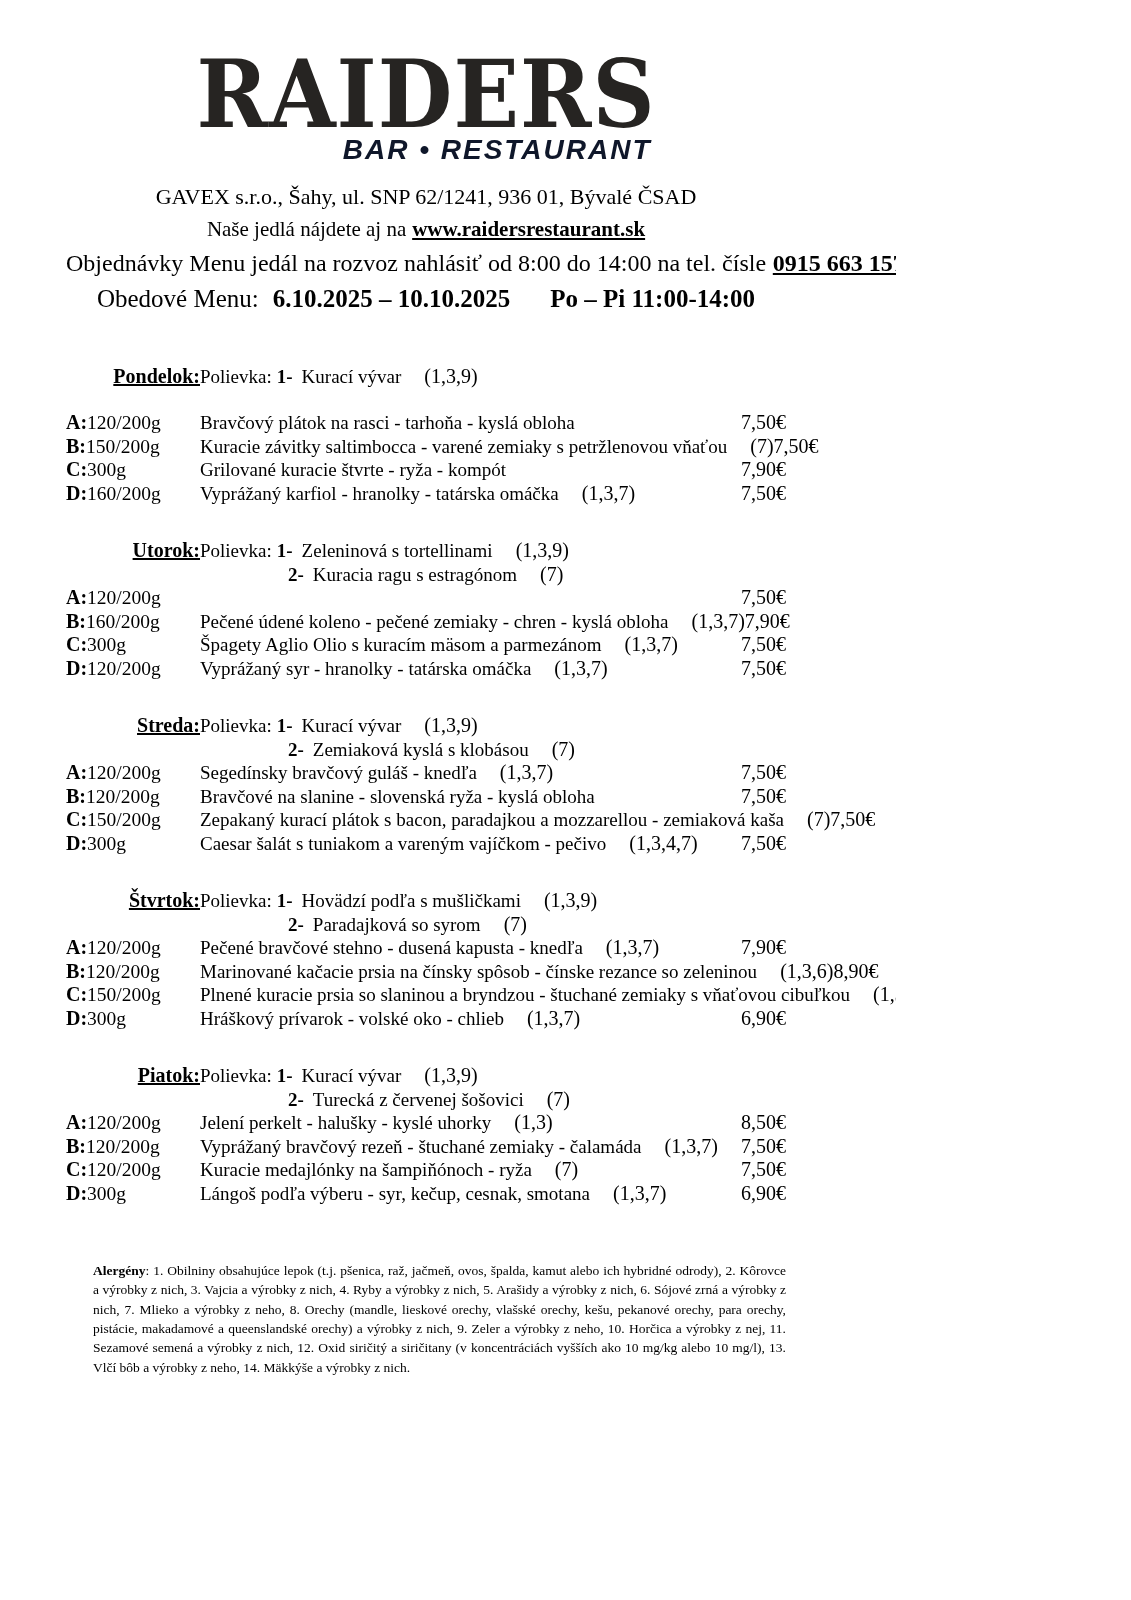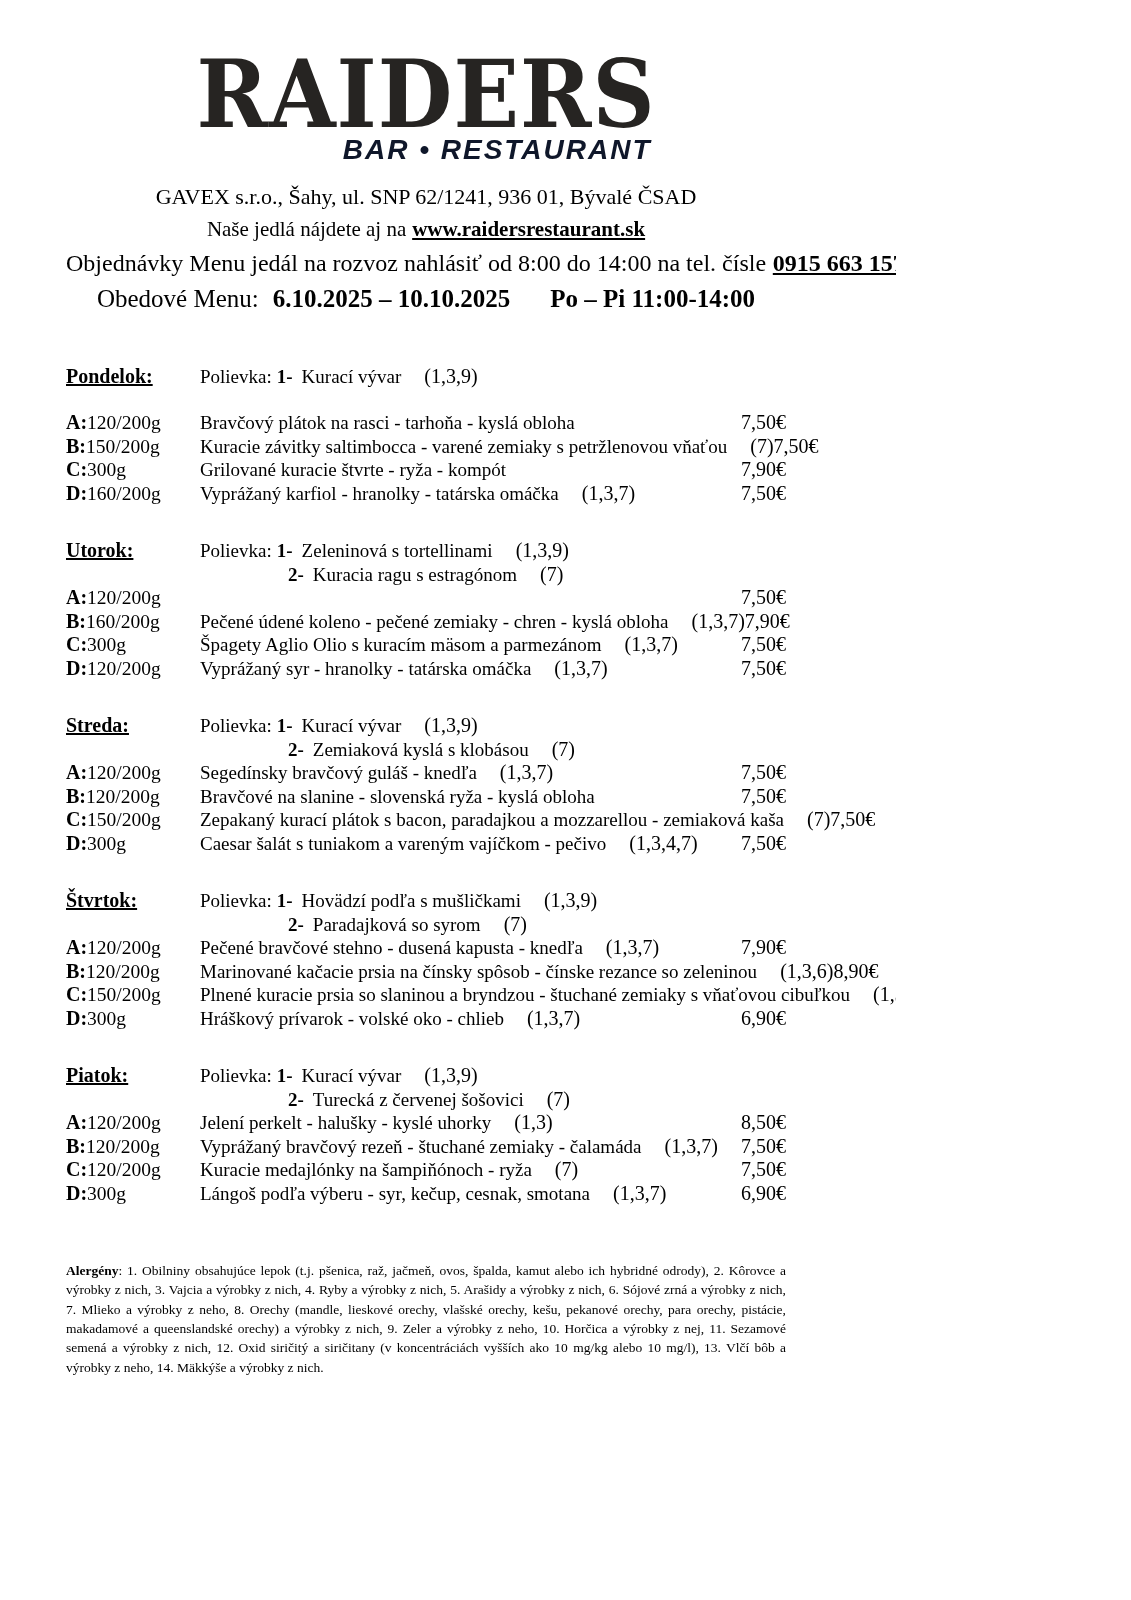--- a/index.html
+++ b/index.html
@@ -54,35 +54,36 @@
   .day.first{ margin-top:52px; }
   .row{
     display:grid;
     grid-template-columns:134px 1fr auto;
     line-height:23.5px;
     font-size:19px;
   }
   .col-left{ white-space:nowrap; }
   .col-mid{ white-space:nowrap; }
   .col-right{ text-align:right; white-space:nowrap; font-size:20px; }
-  .day-name{ font-weight:bold; text-decoration:underline; font-size:20px; }
+  .day-name{ font-weight:bold; text-decoration:underline; font-size:20px;text-align:right; }
   .soup-label{ }
   .soup-num{ font-weight:bold; margin-left:5px; }
   .soup-text{ margin-left:9px; }
   .soup2 .col-mid{ padding-left:83px; }
   .alg{ font-size:20px; margin-left:23px; }
   .code{ font-weight:bold; font-size:20px; }
   .portion{ font-size:19.5px; }
   .spacer{ height:23px; }
   
   .allergens{
     margin-top:56px;
     font-size:13.5px;
     line-height:19.3px;
     text-align:justify;
+    margin-left:27px;
   }
   .allergens .lbl{ font-weight:bold; }
 </style>
 </head>
 <body>
 
 <div class="page">
 
   <div class="logo">
     <div class="logo-inner">

